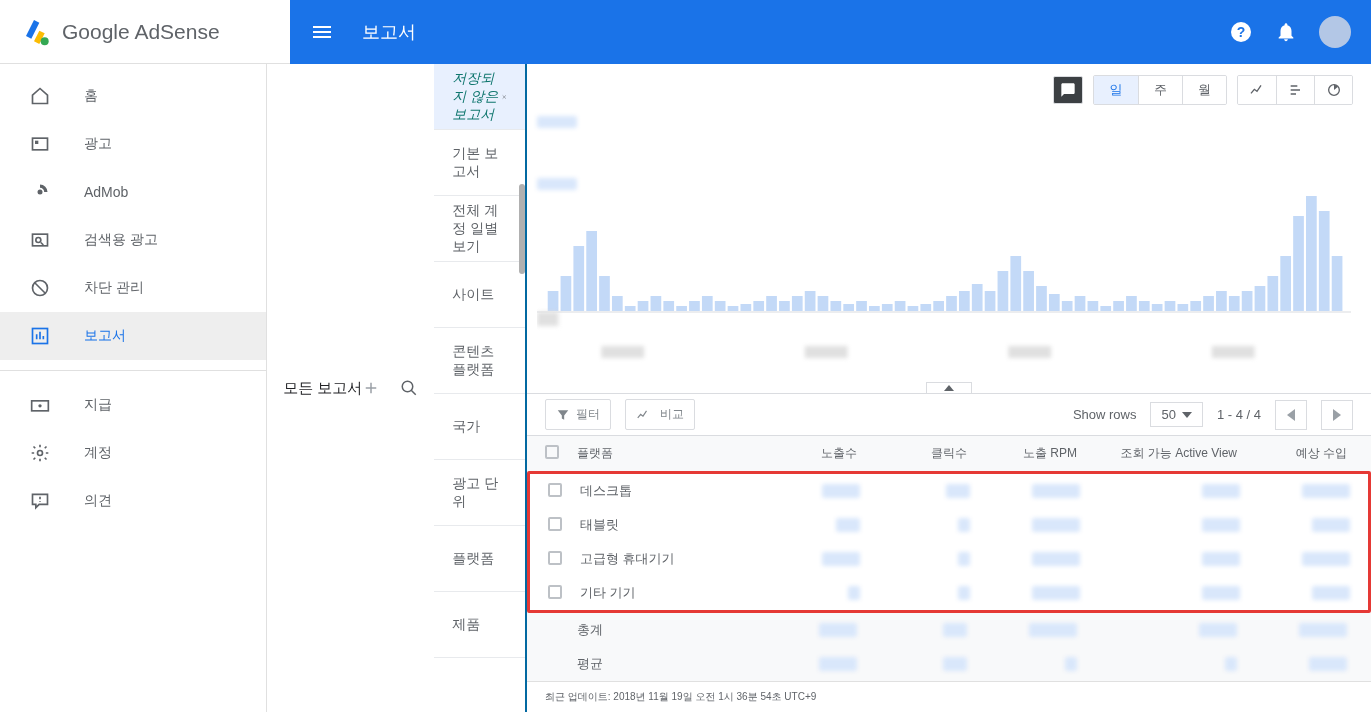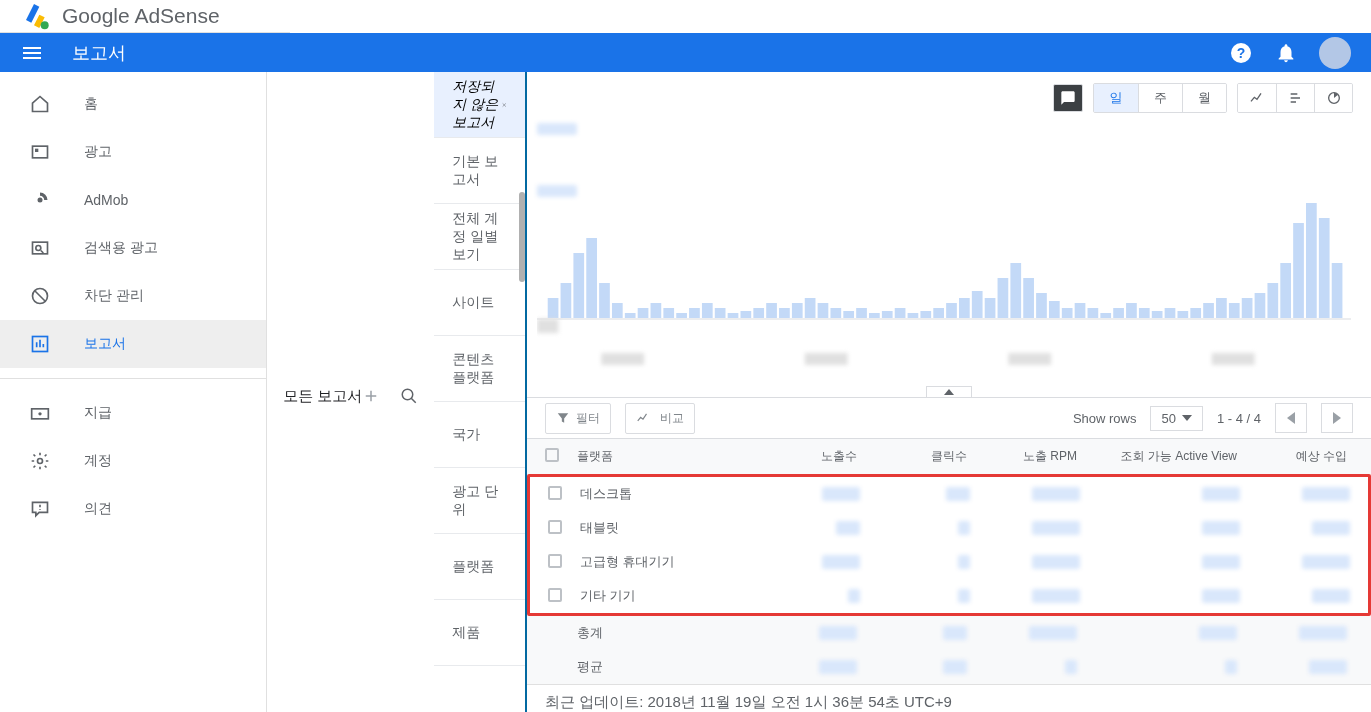--- a/index.html
+++ b/index.html
@@ -1,19 +1,19 @@
 <!DOCTYPE html>
 <html><head>
 <meta charset="utf-8">
 <style>
 * { box-sizing: border-box; margin: 0; padding: 0; }
 body { font-family: Arial, 'Malgun Gothic', sans-serif; font-size: 13px; color: #5f6368; background: #fff; width: 1371px; height: 712px; overflow: hidden; }
 
 
-.header { display: flex; height: 72px; flex-direction: column; }
+.header { display: flex; height: 64px; }
 .header-left { width: 290px; display: flex; align-items: center; padding-left: 22px; border-bottom: 1px solid #e0e0e0; }
 .header-right { flex: 1; background: #1a73e8; display: flex; align-items: center; padding: 0 20px; }
 .logo-icon { width: 32px; height: 32px; margin-right: 8px; }
 .logo-text { font-size: 21px; color: #5f6368; }
 .logo-light { font-weight: 300; }
 .hamburger { color: #fff; margin-right: 28px; cursor: pointer; }
 .page-title { color: #fff; font-size: 18px; flex: 1; }
 .header-icons { display: flex; align-items: center; gap: 22px; }
 .header-icons svg, .header-icons .avatar { cursor: pointer; }
 .avatar { width: 32px; height: 32px; border-radius: 50%; background: #b3c7e6; }
@@ -26,21 +26,21 @@
 .nav-item .nav-icon { width: 24px; height: 24px; margin-right: 32px; display:flex; align-items:center; justify-content:center; }
 .nav-item span { font-size: 14px; }
 .nav-divider { height: 1px; background: #e0e0e0; margin: 10px 0; }
 
 .mid-panel { width: 282px; border-right: 2px solid #0369a1; display: flex; flex-direction: row; position: relative; }
 .mid-header { display: flex; align-items: center; justify-content: space-between; padding: 18px 16px 18px 16px; }
 .mid-header-title { font-size: 15px; color: #202124; }
 .mid-header-icons { display: flex; gap: 20px; }
 .report-list { overflow-y: auto; flex: 1; }
 .report-item { height: 66px; display: flex; align-items: center; justify-content: space-between; padding: 0 18px; border-bottom: 1px solid #e8eaed; cursor: pointer; font-size: 14px; color: #5f6368; }
-.report-item.active { background: #e8f0fe; font-style: italic; color: #000000; }
+.report-item.active { background: #e8f0fe; font-style: italic; color: #0f766e; }
 .close-x { cursor: pointer; }
 .scroll-thumb { position: absolute; right: 0; top: 120px; width: 6px; height: 90px; background: #b0b0b0; border-radius: 3px; }
 
 .main { flex: 1; display: flex; flex-direction: column; }
 .toolbar-top { height: 44px; display: flex; align-items: center; justify-content: flex-end; padding: 10px 18px 0 0; gap: 10px; }
 .btn-group { display: flex; border: 1px solid #dadce0; border-radius: 2px; overflow: hidden; }
 .btn-seg { width: 38px; height: 28px; display: flex; align-items: center; justify-content: center; cursor: pointer; font-size: 13px; color: #5f6368; border-left: 1px solid #dadce0; background: #fff; }
 .btn-seg:first-child { border-left: none; }
 .btn-seg.active { color: #1a73e8; background: #e8f0fe; }
 .btn-seg.wide { width: 44px; }
@@ -65,21 +65,21 @@
 .col-platform { width: 170px; }
 .col-n { width: 110px; text-align: right; }
 .col-wide { width: 160px; text-align: right; padding-left: 24px; }
 .data-rows { border: 3px solid #e53935; border-radius: 2px; }
 .data-row { display:flex; align-items:center; height: 34px; padding: 0 18px; }
 .summary-row { display:flex; align-items:center; height: 34px; padding: 0 18px; background:#f8f9fa; }
 .check { width: 14px; height: 14px; border: 2px solid #bdc1c6; border-radius: 2px; display:inline-block; cursor:pointer; }
 .cell-blur { height: 14px; margin-left: auto; }
 .w40 { width: 38px; } .w48 { width: 48px; } .w24 { width: 24px; } .w12 { width: 12px; }
 
-.footer-update { padding: 8px 18px; font-size: 15px; color: #5f6368; border-top: 1px solid #e0e0e0; }
+.footer-update { padding: 8px 18px; font-size: 10px; color: #5f6368; border-top: 1px solid #e0e0e0; }
 </style>
 </head>
 <body>
 
 <div class="header">
   <div class="header-left">
     <svg class="logo-icon" viewBox="0 0 48 48">
         <path fill="#1a73e8" d="M18 6l-12 24 8 4 12-24z"></path>
         <path fill="#fbbc04" d="M26 22l-8 16 8 4 8-16z"></path>
         <circle fill="#34a853" cx="34" cy="38" r="6"></circle>

